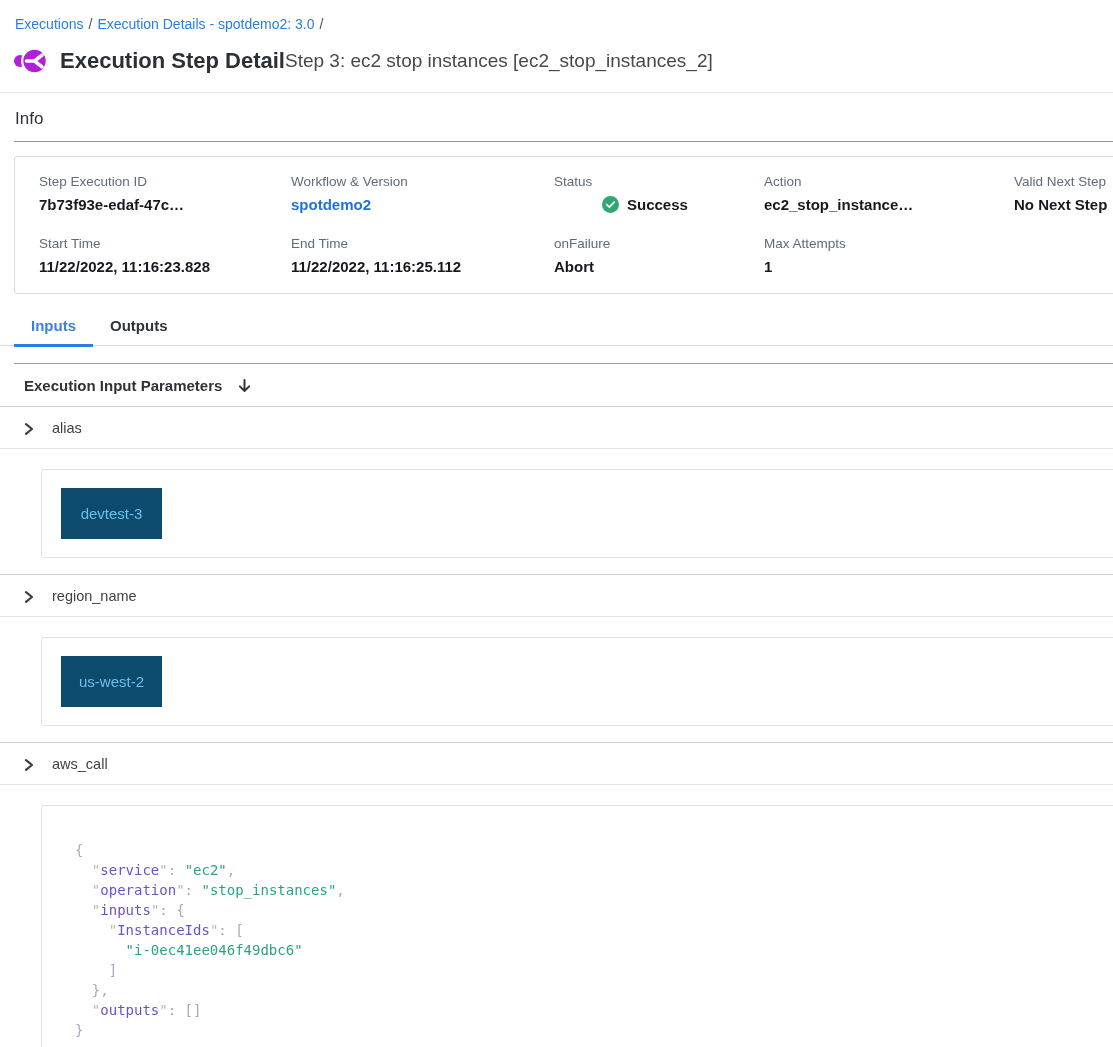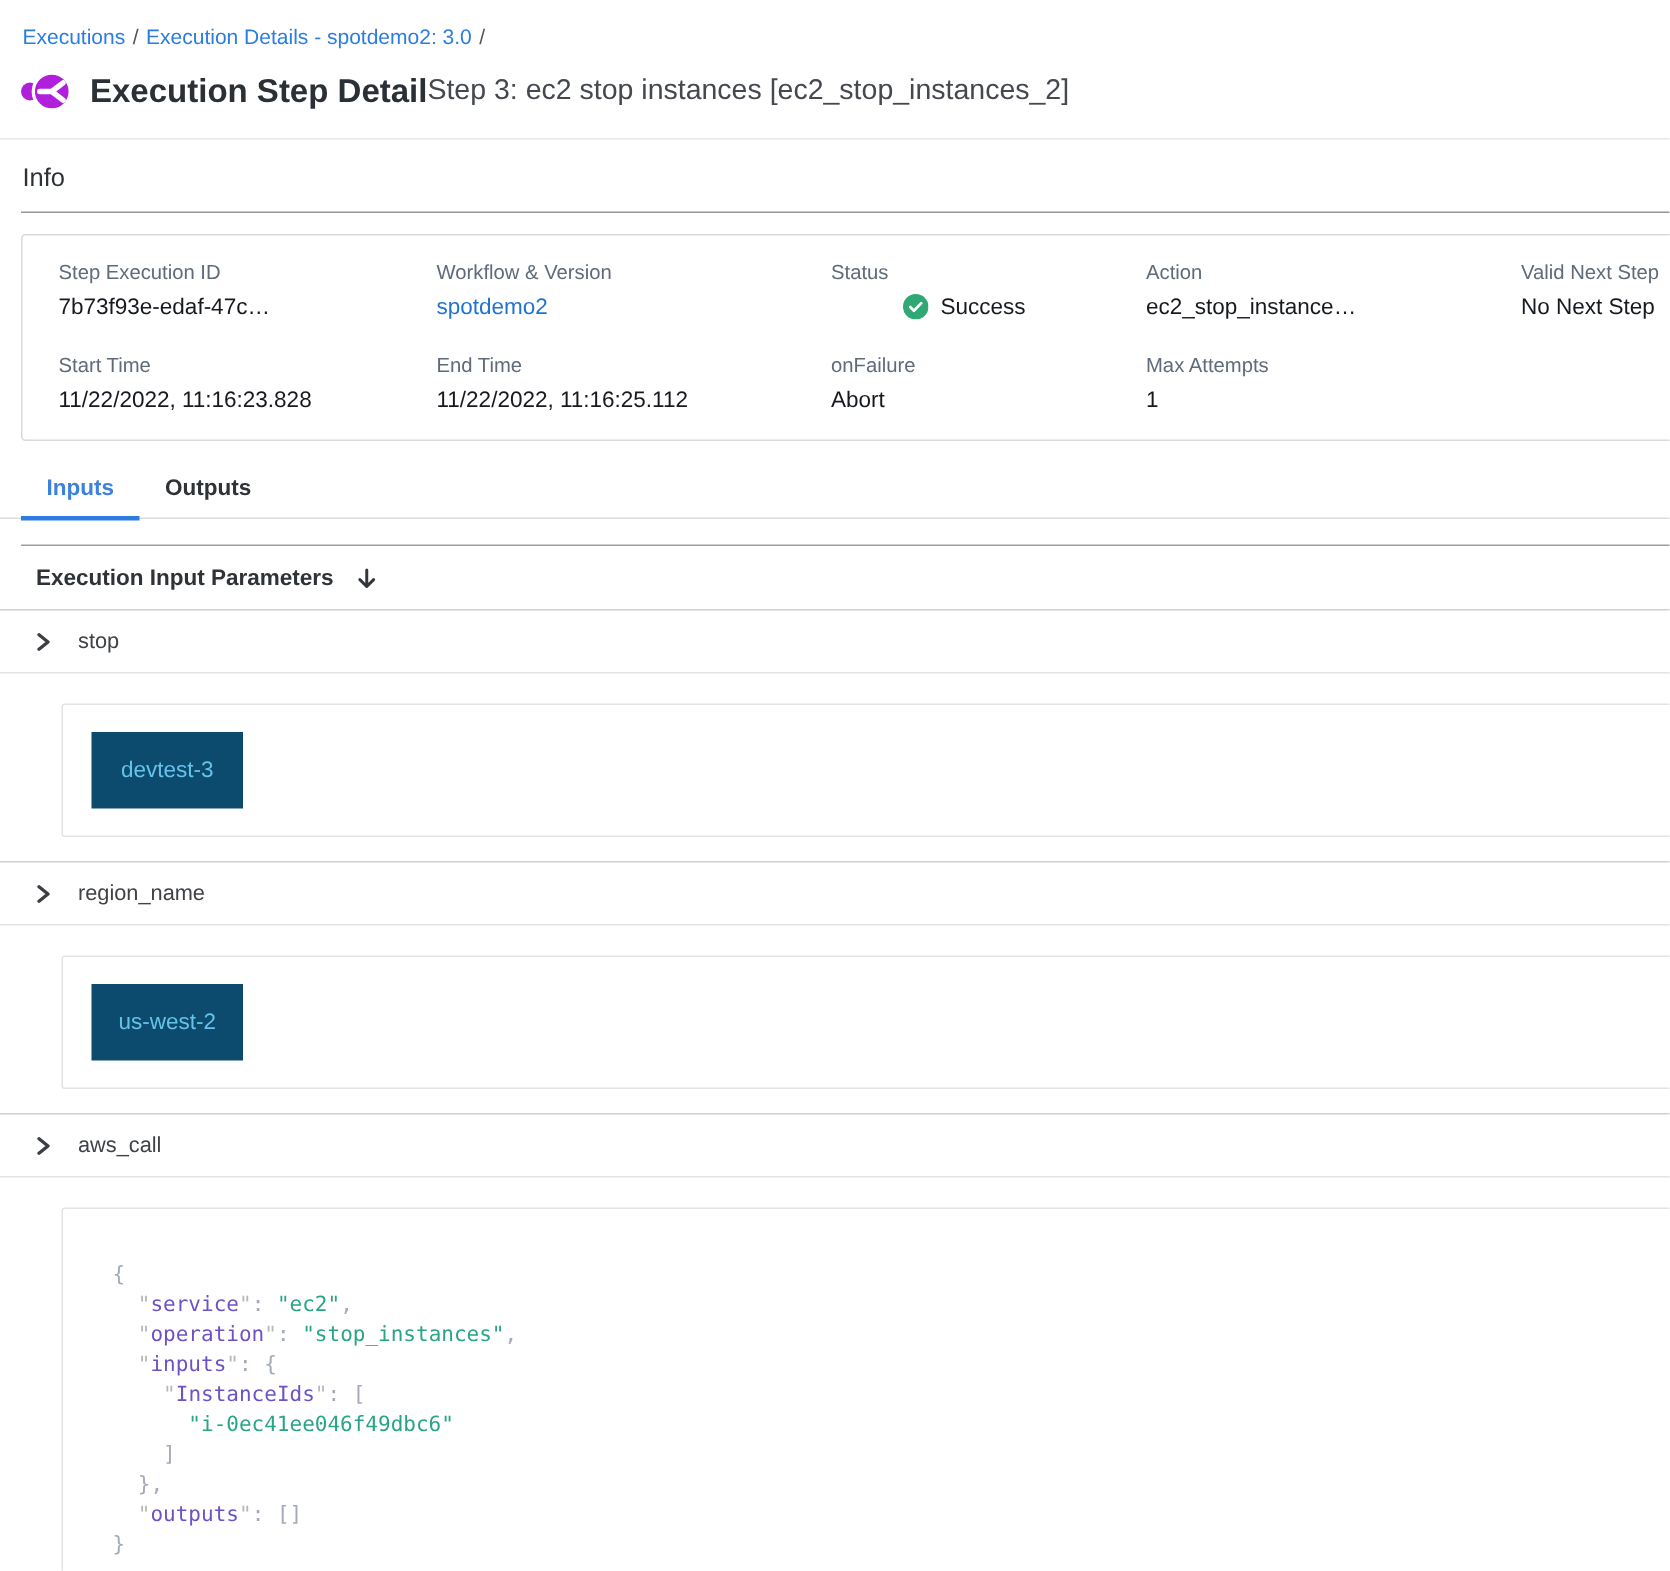--- a/index.html
+++ b/index.html
@@ -22,21 +22,21 @@
   .divider-mid    { border:none; border-top:1px solid #94989b; margin:12px 0 0 14px; }
   .divider-strong { border:none; border-top:1px solid #9ba0a3; margin:17px 0 0 14px; }
 
   .info-heading { font-size:17px; color:#2e3238; padding:16px 0 0 15px; font-weight:400; }
 
   
   .card { margin:14px 0 0 14px; width:1240px; border:1px solid #d6dadb; border-radius:3px;
           padding:17px 0 18px 24px; background:#fff; }
   .card-grid { display:grid; grid-template-columns:252px 263px 210px 250px 1fr; row-gap:23px; }
   .field-label { font-size:13.5px; color:#5f6b7a; }
-  .field-value { font-size:15px; font-weight:400; color:#16191f; margin-top:7px; }
+  .field-value { font-size:15px; font-weight:700; color:#16191f; margin-top:7px; }
   .field-value.link { color:#1f73d2; cursor:pointer; }
   .status-value { display:flex; align-items:center; gap:8px;margin-left:48px; }
   .check-icon { width:17px; height:17px; flex:none; }
 
   
   .tabs { display:flex; margin-top:23px; padding-left:14px; border-bottom:1px solid #dadcdd;
           width:1246px; }
   .tab { font-size:15px; font-weight:600; color:#2e3338; padding:0 17px 10px 17px;
          border-bottom:3px solid transparent; margin-bottom:-2px; cursor:pointer; }
   .tab.active { color:#3c82dd; border-bottom-color:#2f7ce0; }
@@ -160,21 +160,21 @@
     </span>
   </div>
 
   <div class="section">
     <div class="section-head">
       <span class="chevron-icon">
         <svg viewBox="0 0 12 12" width="12" height="12">
           <path d="M3 1.2 L9 6 L3 10.8" stroke="#3b3e42" stroke-width="2.2" fill="none" stroke-linecap="round" stroke-linejoin="round"></path>
         </svg>
       </span>
-      <span>stop</span>
+      <span>alias</span>
     </div>
     <div class="panel">
       <span class="value-box">devtest-3</span>
     </div>
   </div>
 
   <div class="section">
     <div class="section-head">
       <span class="chevron-icon">
         <svg viewBox="0 0 12 12" width="12" height="12">

